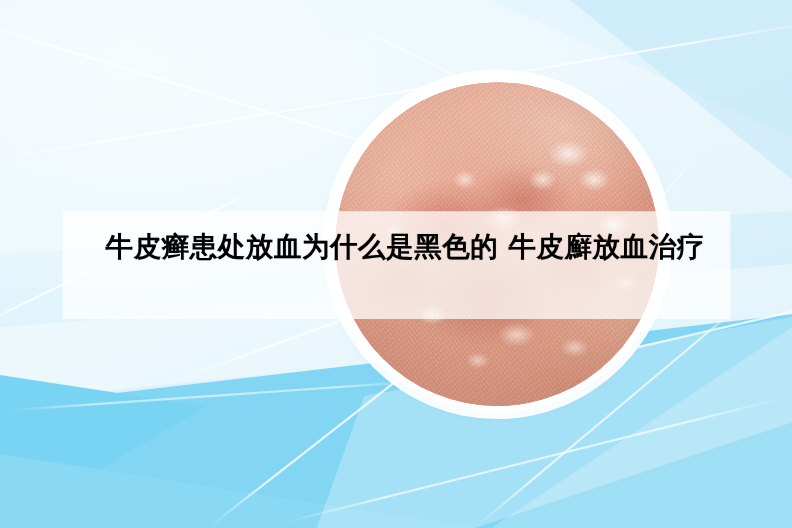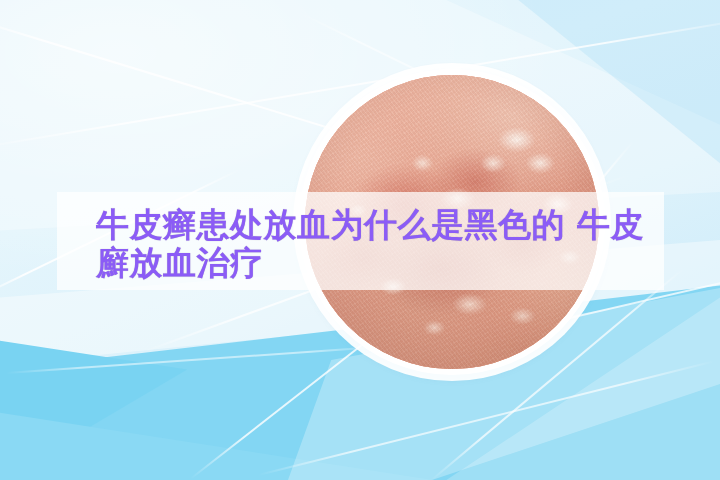--- a/index.html
+++ b/index.html
@@ -185,23 +185,23 @@
     left: 57px;
     top: 192px;
     width: 607px;
     height: 98px;
     background: rgba(255,255,255,0.74);
     box-sizing: border-box;
     padding: 14px 0 0 39px;
   }
   .headline {
     margin: 0;
-    color: #8b5cf6;
+    color: #000000;
     font-family: "DejaVu Sans", "Liberation Sans", sans-serif;
-    font-size: 33px;
+    font-size: 25px;
     font-weight: 700;
     line-height: 38px;
     letter-spacing: 0.5px;
     white-space: pre-wrap;
     text-shadow: 0 0 1px rgba(0,0,0,0.28);
   }
 </style>
 </head>
 <body>
 

